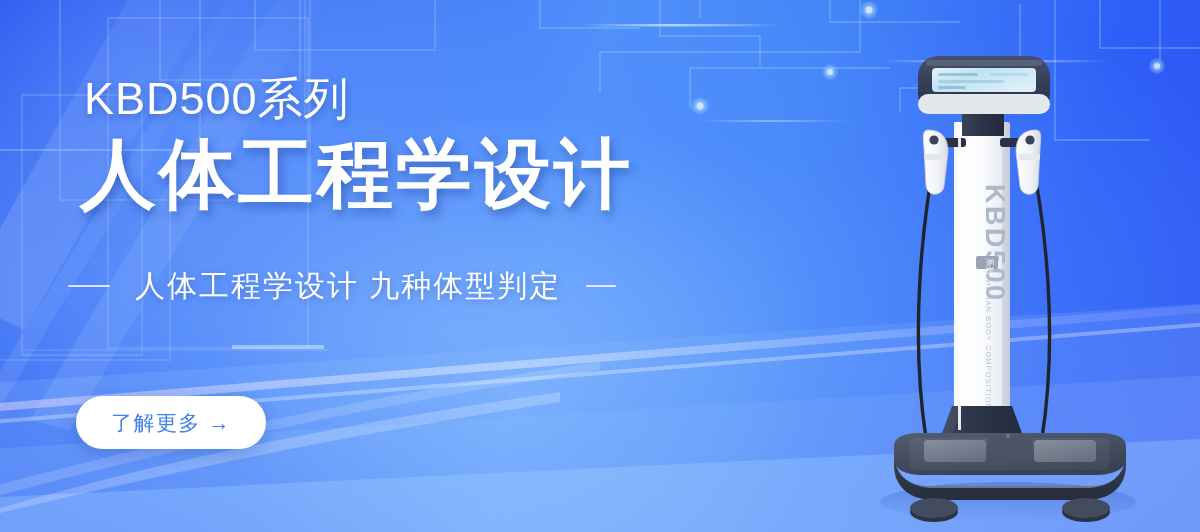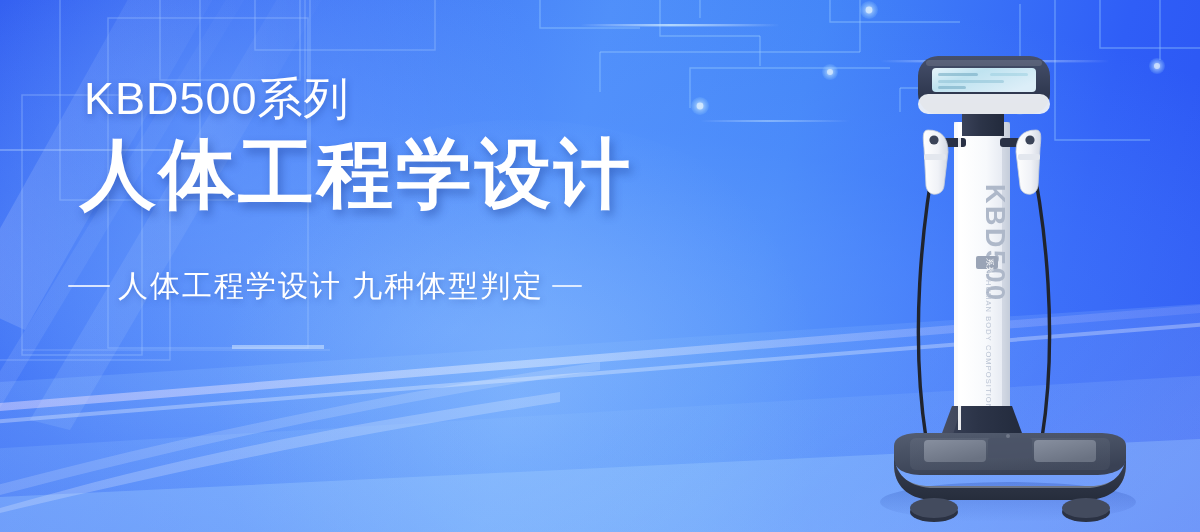--- a/index.html
+++ b/index.html
@@ -48,21 +48,21 @@
   }
   .headline {
     position:absolute; left:80px; top:128px;
     font-size:76px; line-height:92px; font-weight:bold;
     color:#ffffff; letter-spacing:3px;
     text-shadow:3px 5px 10px rgba(22,55,145,0.45);
   }
 
   .subline {
     position:absolute; left:68px; top:266px;
-    display:flex; align-items:center; gap:8px;
+    display:flex; align-items:center; gap:25px;
   }
   .dash { width:42px; height:2px; background:rgba(255,255,255,0.78); border-radius:1px; }
   .dash.right { width:30px; }
   .subtitle {
     font-size:30px; line-height:40px; font-weight:400;
     color:#ffffff; letter-spacing:2px;
     text-shadow:1px 2px 6px rgba(25,60,150,0.35);
   }
 
   .cta {
@@ -206,20 +206,23 @@
     <div class="eyebrow">KBD500系列</div>
 
     <h1 class="headline">人体工程学设计</h1>
 
     <div class="subline">
       <span class="dash"></span>
       <span class="subtitle">人体工程学设计  九种体型判定</span>
       <span class="dash right"></span>
     </div>
 
+    <div class="cta">
+      <span class="cta-label">了解更多 →</span>
+    </div>
   </div>
 
   <div class="device">
     <svg width="360" height="498" viewBox="0 0 360 498">
       <defs>
         <linearGradient id="colG" x1="0" y1="0" x2="1" y2="0">
           <stop offset="0%" stop-color="#dfe4ec"></stop>
           <stop offset="14%" stop-color="#ffffff"></stop>
           <stop offset="58%" stop-color="#f7f9fc"></stop>
           <stop offset="88%" stop-color="#e6eaf2"></stop>

